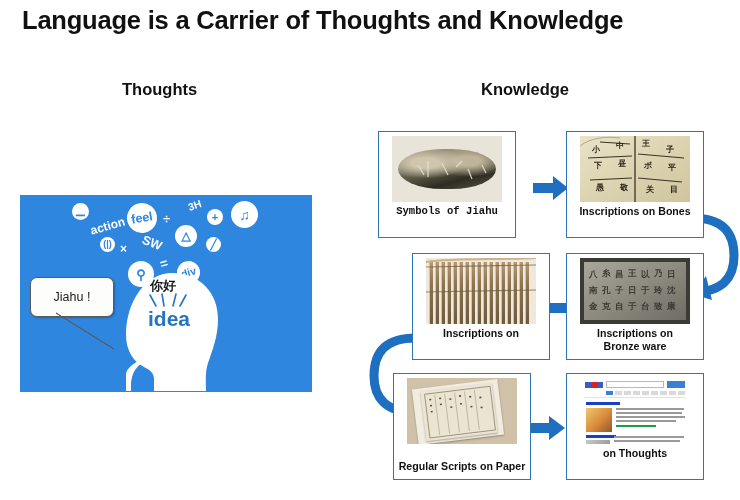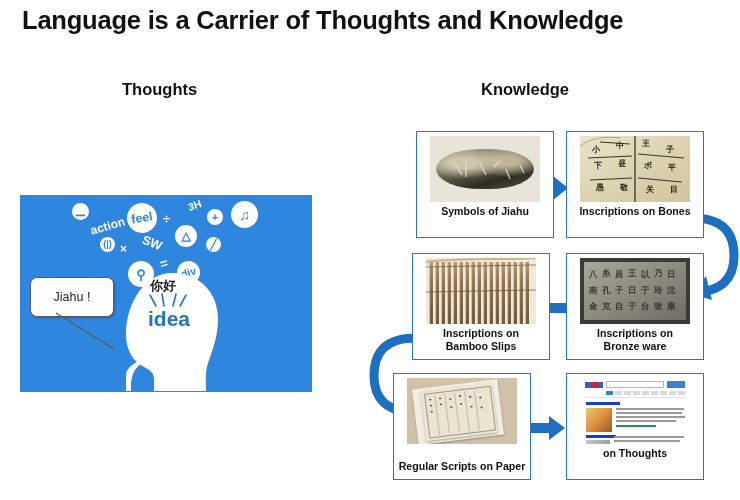--- a/index.html
+++ b/index.html
@@ -80,21 +80,21 @@
     width: 110px; height: 66px; overflow: hidden;
     position: relative; background: #d9d4c9;
   }
   .card .caption {
     margin-top: 3px; font-size: 10.6px; font-weight: bold; color: #111;
     text-align: center; line-height: 1.18; width: 136px;
   }
   .card.wide-cap .caption { width: 150px; margin-left: 0; margin-top: 16px; }
 
   
-  #card-jiahu   { left: 416px; top: 131px; }
+  #card-jiahu   { left: 378px; top: 131px; font-family: Liberation Mono, monospace; }
   #card-bones   { left: 566px; top: 131px; }
   #card-bamboo  { left: 412px; top: 253px; }
   #card-bronze  { left: 566px; top: 253px; }
   #card-paper   { left: 393px; top: 373px; }
   #card-internet{ left: 566px; top: 373px; }
 
   
   .arrow { position: absolute; }
 
   
@@ -301,21 +301,20 @@
       <div class="bamboo-slip" style="left:87px;"></div>
       <div class="bamboo-slip" style="left:93px;"></div>
       <div class="bamboo-slip" style="left:99px;"></div>
       <svg style="position:absolute;inset:0;width:110px;height:66px;" viewBox="0 0 110 66">
         <path d="M0 9 L110 7 M0 34 L110 32" stroke="#6b5a40" stroke-width="1.2" fill="none" opacity=".7"></path>
         <path d="M0 4 C30 0 70 2 110 0" stroke="#cbb089" stroke-width="2" fill="none"></path>
       </svg>
     </div>
     <div class="caption">
       <div>Inscriptions on</div>
-      <div>Bamboo Slips</div>
     </div>
   </div>
 
   <div class="card" id="card-bronze">
     <div class="thumb">
       <div class="bronze-bg"></div>
       <div class="bronze-plate"></div>
       <div class="bronze-glyph" style="left:9px;  top:12px;">八</div>
       <div class="bronze-glyph" style="left:22px; top:11px;">糸</div>
       <div class="bronze-glyph" style="left:35px; top:12px;">昌</div>

